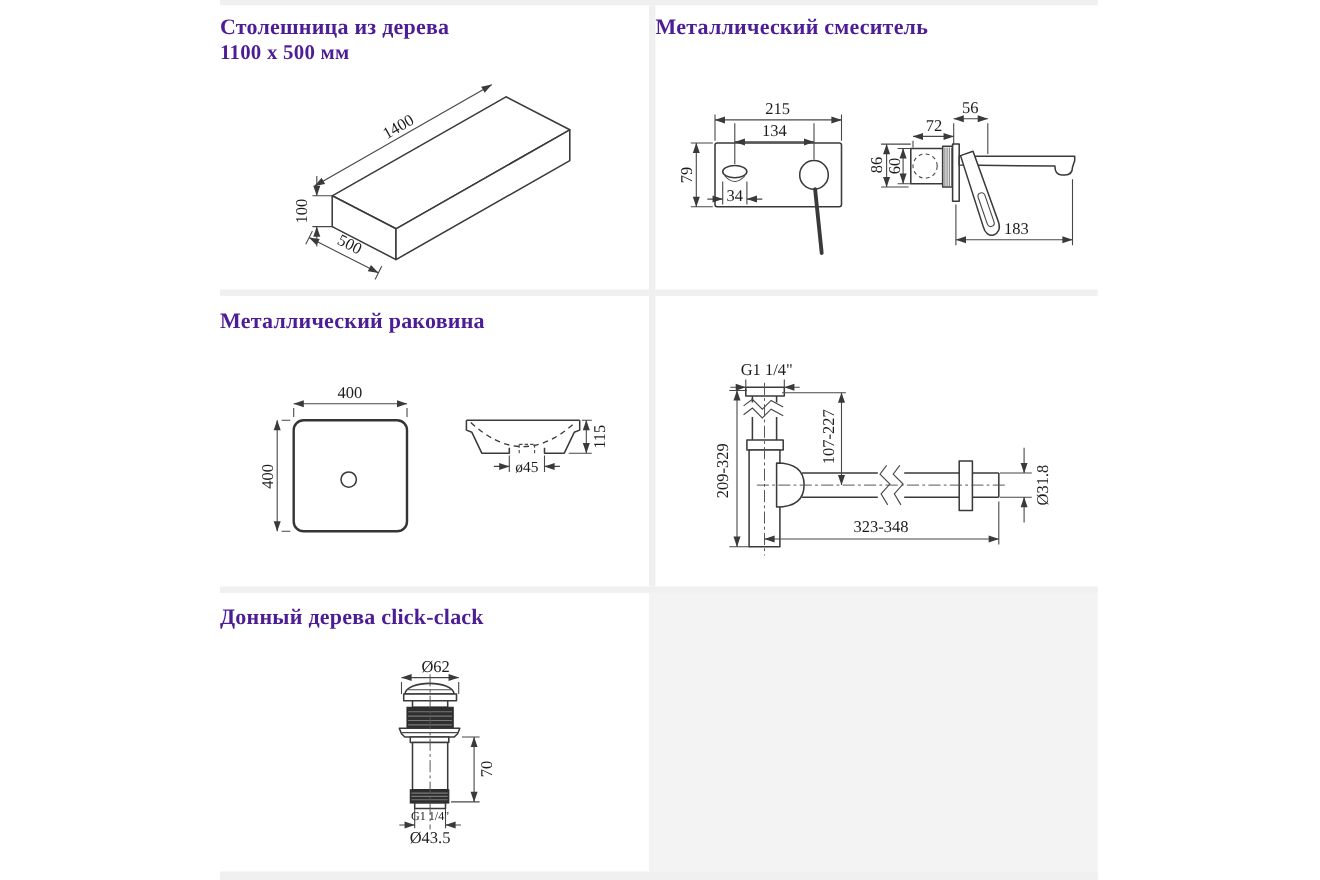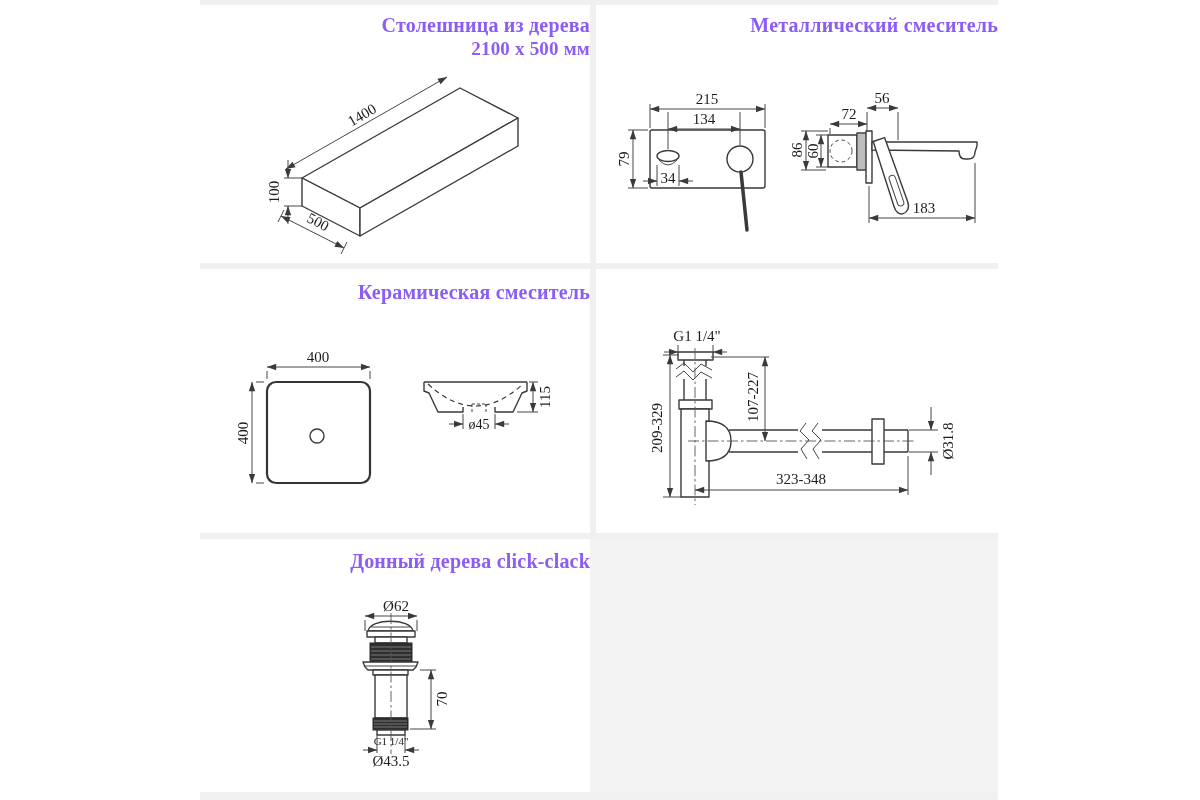--- a/index.html
+++ b/index.html
@@ -2,22 +2,22 @@
 <html><head>
 <meta charset="utf-8">
 <style>
   html,body{margin:0;padding:0;}
   body{width:1200px;height:800px;background:#ffffff;position:relative;overflow:hidden;
        font-family:"Liberation Serif",serif;}
   .page{position:absolute;inset:0;}
   .strip{position:absolute;}
   .panel{position:absolute;background:#ffffff;}
   .panel svg{position:absolute;inset:0;display:block;}
-  .ttl{position:absolute;left:0;right:0;margin:0;text-align:right;
-       font:700 20px "Liberation Serif",serif;color:#8b5cf6;letter-spacing:.2px;}
+  .ttl{position:absolute;left:0;right:0;margin:0;text-align:left;
+       font:700 20px "Liberation Serif",serif;color:#4c1d95;letter-spacing:.2px;}
   .ttl.sub{font-size:19px;}
   
   .ln{stroke:#3a3a3a;stroke-width:1.4;fill:none;stroke-linejoin:round;}
   .ln2{stroke:#353535;stroke-width:2.2;fill:none;}
   .lnw{stroke:#3a3a3a;stroke-width:1.4;fill:#ffffff;stroke-linejoin:round;}
   .thin{stroke:#474747;stroke-width:1;fill:none;}
   .dim{stroke:#474747;stroke-width:1;fill:none;}
   .dash{stroke:#3a3a3a;stroke-width:1.2;fill:none;stroke-dasharray:5 4;}
   .cl{stroke:#555;stroke-width:.9;fill:none;stroke-dasharray:11 3 2.5 3;}
   .dark{fill:#2f2f2f;stroke:#2a2a2a;stroke-width:1;}
@@ -61,21 +61,21 @@
         <line class="dim" x1="288" y1="160" x2="288" y2="178" marker-end="url(#arr)"></line>
         <line class="dim" x1="288" y1="224" x2="288" y2="206" marker-end="url(#arr)"></line>
         <text class="dtx" text-anchor="middle" transform="rotate(-90 274 192)" x="274" y="197">100</text>
         <line class="dim" x1="281" y1="216" x2="344" y2="248" marker-start="url(#arr)" marker-end="url(#arr)"></line>
         <line class="dim" x1="284" y1="210" x2="278" y2="222"></line>
         <line class="dim" x1="347" y1="242" x2="341" y2="254"></line>
         <text class="dtx" text-anchor="middle" transform="rotate(27 318 222)" x="318" y="227">500</text>
       </g>
     </svg>
     <h2 class="ttl" style="top:9px">Столешница из дерева</h2>
-    <h3 class="ttl sub" style="top:33px">2100 x 500 мм</h3>
+    <h3 class="ttl sub" style="top:33px">1100 x 500 мм</h3>
   </section>
 
   <section class="panel" style="left:596px;top:5px;width:402px;height:258px">
     <svg viewBox="596 5 402 258" width="402" height="258">
 
       <g>
         <rect class="ln" x="650" y="130" width="115" height="58" rx="2"></rect>
         <ellipse class="ln" cx="668" cy="156" rx="11" ry="5.5"></ellipse>
         <path class="thin" d="M659,160 Q668,170 677,160"></path>
         <circle class="ln" cx="740" cy="159" r="13"></circle>
@@ -174,21 +174,21 @@
         <line class="dim" x1="533" y1="382" x2="533" y2="412" marker-start="url(#arr)" marker-end="url(#arr)"></line>
         <text class="dtx" text-anchor="middle" transform="rotate(-90 545 397)" x="545" y="402">115</text>
 
         <line class="dim" x1="463" y1="414" x2="463" y2="429"></line>
         <line class="dim" x1="495" y1="414" x2="495" y2="429"></line>
         <line class="dim" x1="449" y1="424" x2="463" y2="424" marker-end="url(#arr)"></line>
         <line class="dim" x1="509" y1="424" x2="495" y2="424" marker-end="url(#arr)"></line>
         <text class="dtx" text-anchor="middle" x="479" y="429" style="font-size:14px">ø45</text>
       </g>
     </svg>
-    <h2 class="ttl" style="top:12px">Керамическая смеситель</h2>
+    <h2 class="ttl" style="top:12px">Металлический раковина</h2>
   </section>
 
   <section class="panel" style="left:596px;top:269px;width:402px;height:264px">
     <svg viewBox="596 269 402 264" width="402" height="264">
       <g>
         <rect class="lnw" x="678" y="352" width="35" height="8"></rect>
         <line class="ln" x1="684" y1="360" x2="684" y2="366"></line>
         <line class="ln" x1="706" y1="360" x2="706" y2="366"></line>
         <path class="thin" d="M676,369 L684,363 L693,372 L701,364 L712,370"></path>
         <path class="thin" d="M676,377 L684,371 L693,380 L701,372 L712,378"></path>

